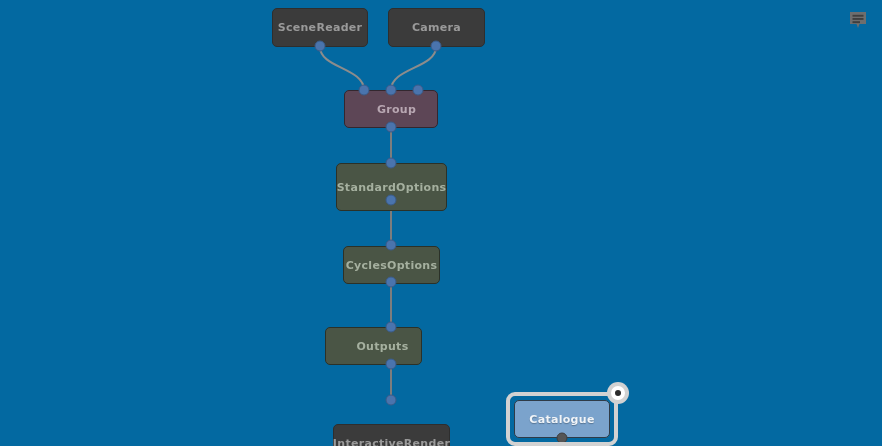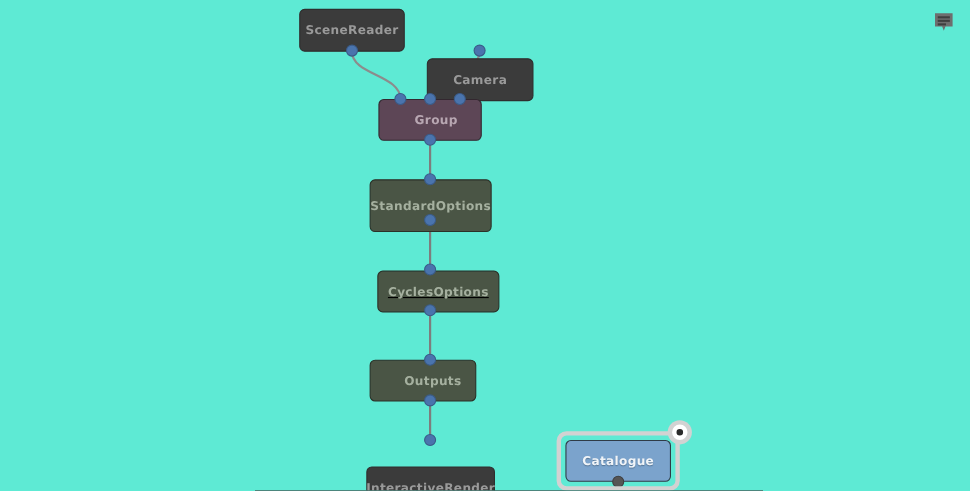--- a/index.html
+++ b/index.html
@@ -4,21 +4,21 @@
 <style>
   html, body {
     margin: 0;
     padding: 0;
     background: #414141;
   }
   #app {
     position: relative;
     width: 882px;
     height: 446px;
-    background: #5eead4;
+    background: #0369a1;
     overflow: hidden;
     font-family: "DejaVu Sans", "Liberation Sans", sans-serif;
   }
   #edges {
     position: absolute;
     left: 0; top: 0;
     width: 882px;
     height: 446px;
     pointer-events: none;
   }
@@ -123,33 +123,33 @@
         <path d="M 391,200 L 391,245" stroke="#7d7d7d" stroke-width="2" fill="none"></path>
         <path d="M 391,282 L 391,327" stroke="#7d7d7d" stroke-width="2" fill="none"></path>
         <path d="M 391,364 L 391,400" stroke="#7d7d7d" stroke-width="2" fill="none"></path>
       </g>
   </svg>
 
   <div id="nodes-layer">
       <div class="node plain" style="left: 272px; top: 8px; width: 96px; height: 39px;">
         <span class="node-label">SceneReader</span>
       </div>
-      <div class="node plain" style="left: 388px; top: 8px; width: 97px; height: 39px; margin-top: 45px;">
+      <div class="node plain" style="left: 388px; top: 8px; width: 97px; height: 39px;">
         <span class="node-label">Camera</span>
       </div>
       <div class="node group" style="left: 344px; top: 90px; width: 94px; height: 38px; padding-left: 11px;">
         <span class="node-label">Group</span>
       </div>
       <div class="node options" style="left: 336px; top: 163px; width: 111px; height: 48px;">
         <span class="node-label">StandardOptions</span>
       </div>
-      <div class="node options" style="left: 343px; top: 246px; width: 111px; height: 38px; text-decoration: underline;">
+      <div class="node options" style="left: 343px; top: 246px; width: 97px; height: 38px;">
         <span class="node-label">CyclesOptions</span>
       </div>
-      <div class="node options" style="left: 336px; top: 327px; width: 97px; height: 38px; padding-left: 18px;">
+      <div class="node options" style="left: 325px; top: 327px; width: 97px; height: 38px; padding-left: 18px;">
         <span class="node-label">Outputs</span>
       </div>
       <div class="node plain" style="left: 333px; top: 424px; width: 117px; height: 38px;">
         <span class="node-label">InteractiveRender</span>
       </div>
       <div class="node catalogue" style="left: 514px; top: 400px; width: 96px; height: 38px;">
         <span class="node-label">Catalogue</span>
       </div>
     </div>
 

